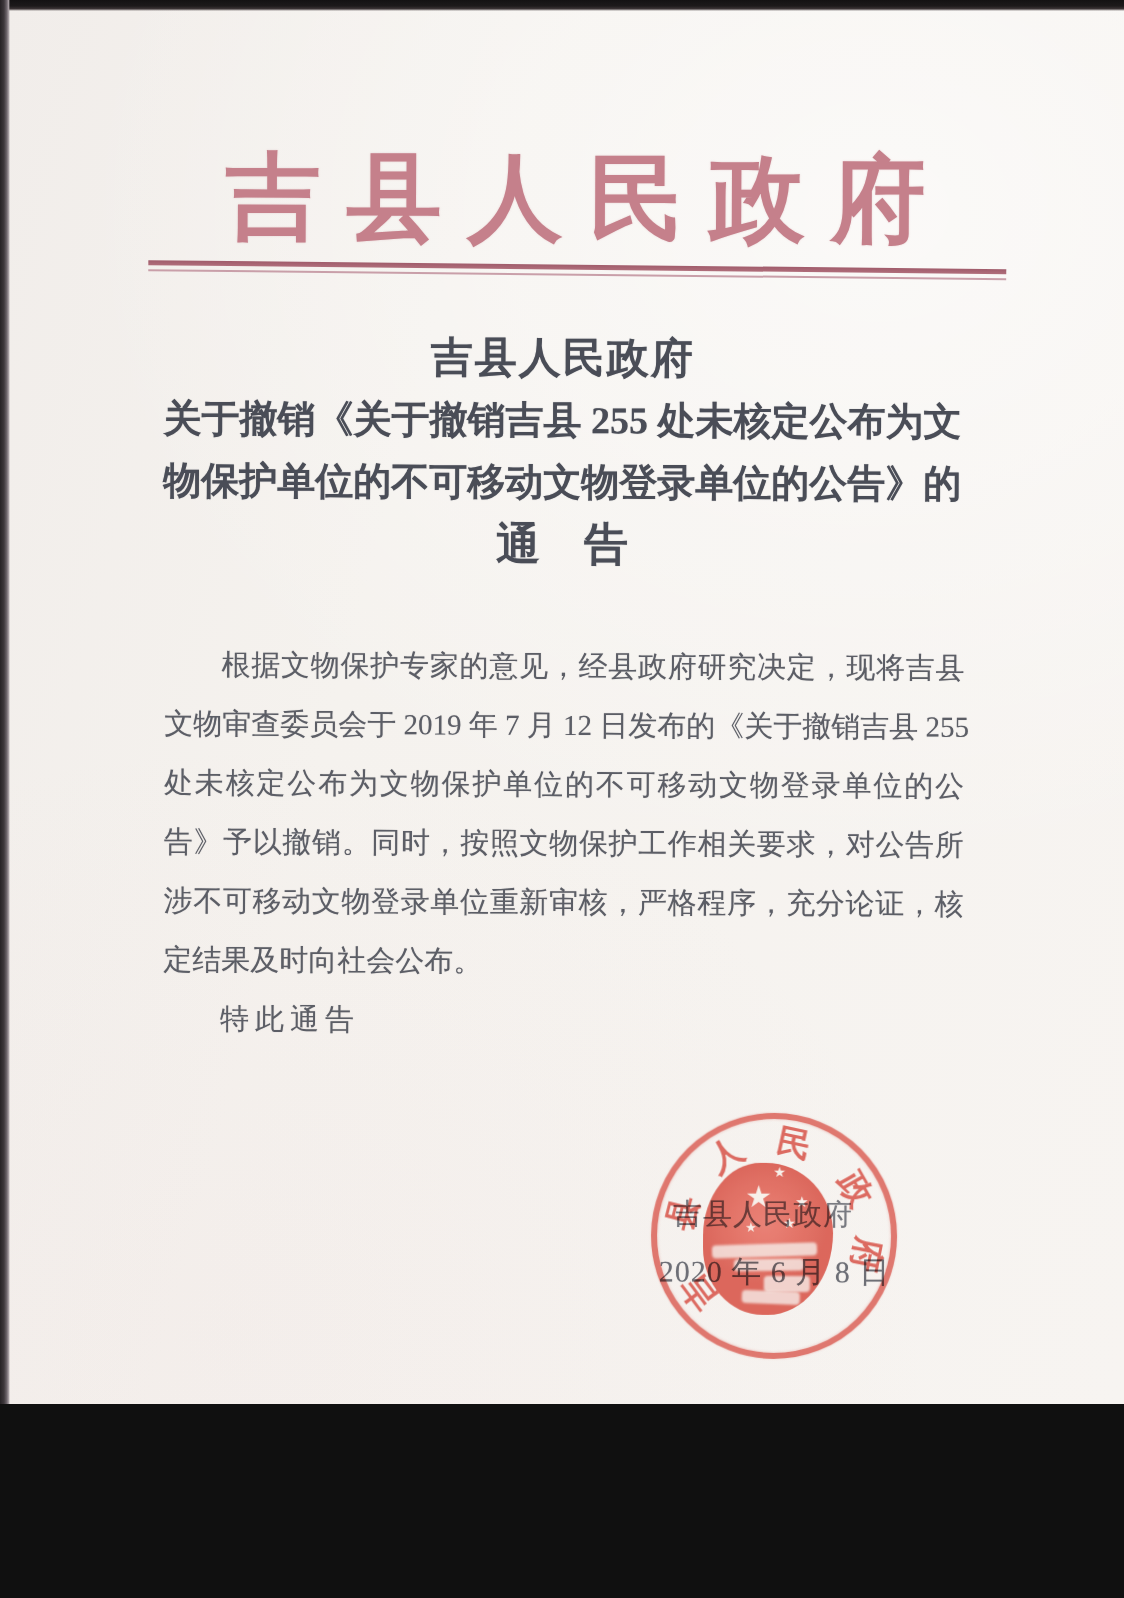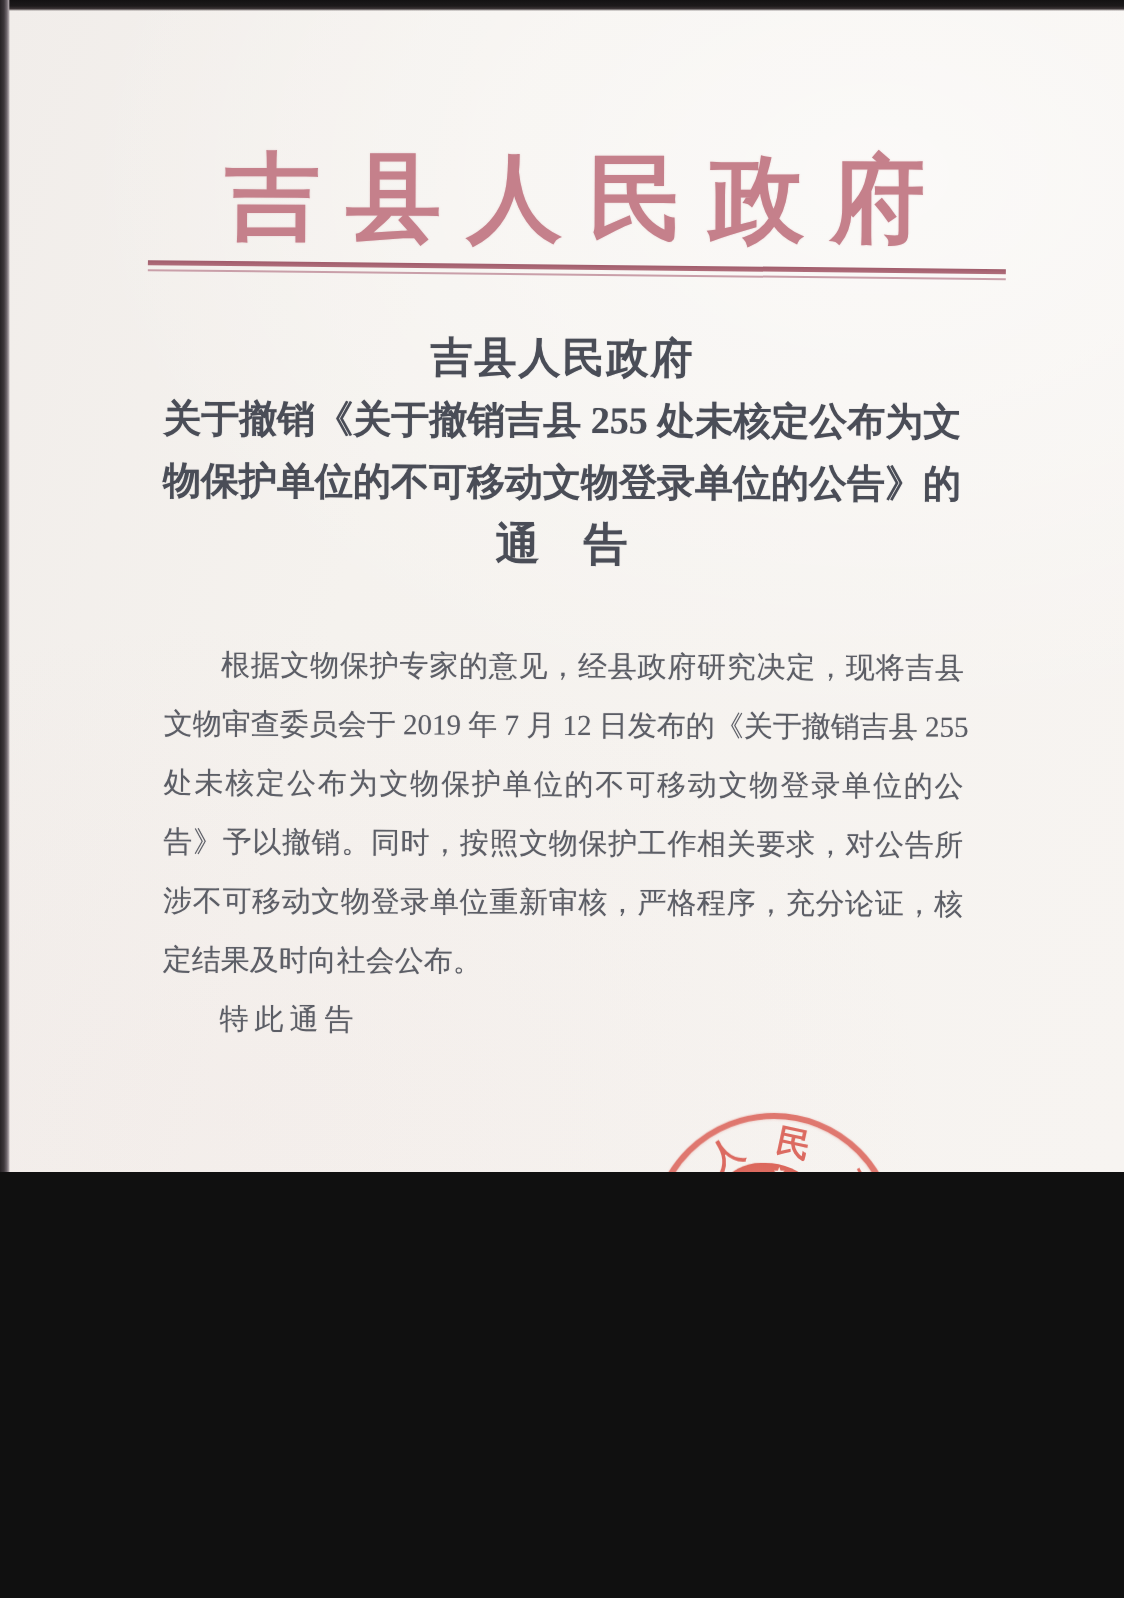--- a/index.html
+++ b/index.html
@@ -1,17 +1,17 @@
 <!DOCTYPE html>
 <html><head>
 <meta charset="utf-8">
 <style>
   html,body{margin:0;padding:0;background:#101010;}
   .page{
-    position:relative;width:1124px;height:1172px;overflow:hidden;
+    position:relative;width:1124px;height:1404px;overflow:hidden;
     font-family:"Liberation Serif","DejaVu Serif",serif;
     background:
       radial-gradient(120% 80% at 78% 15%, rgba(255,255,255,0.55), rgba(255,255,255,0) 60%),
       radial-gradient(90% 60% at 20% 95%, rgba(228,199,204,0.10), rgba(228,199,204,0) 70%),
       linear-gradient(105deg,#f1edea 0%,#f5f2ee 35%,#f7f4f1 100%);
   }
   .edge-top{position:absolute;top:0;left:0;right:0;height:11px;z-index:40;
     background:linear-gradient(to bottom,#141213 0%,#1d1a1b 55%,#3c3436 80%,rgba(60,52,54,0) 100%);}
   .edge-left{position:absolute;top:0;left:0;bottom:0;width:10px;z-index:40;
     background:linear-gradient(to right,#262225 0%,#3e383c 40%,#6e666c 68%,#a79ea3 86%,rgba(167,158,163,0) 100%);}

